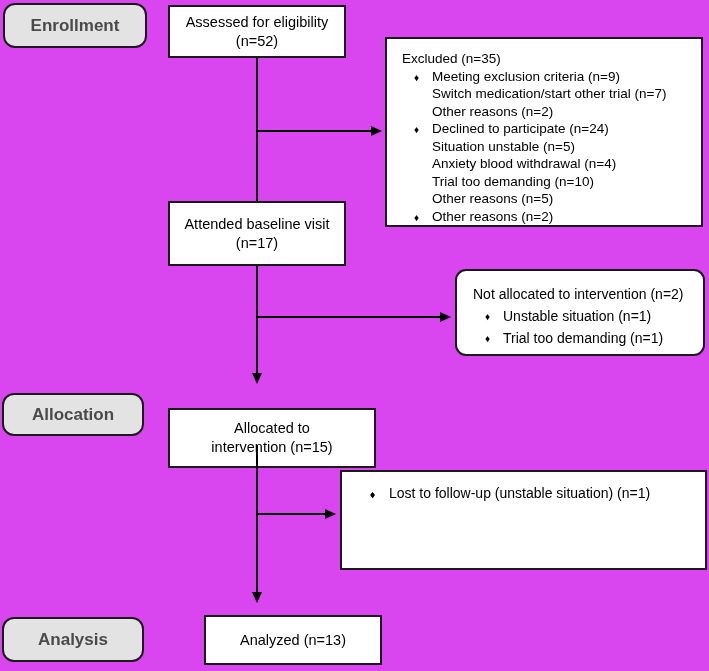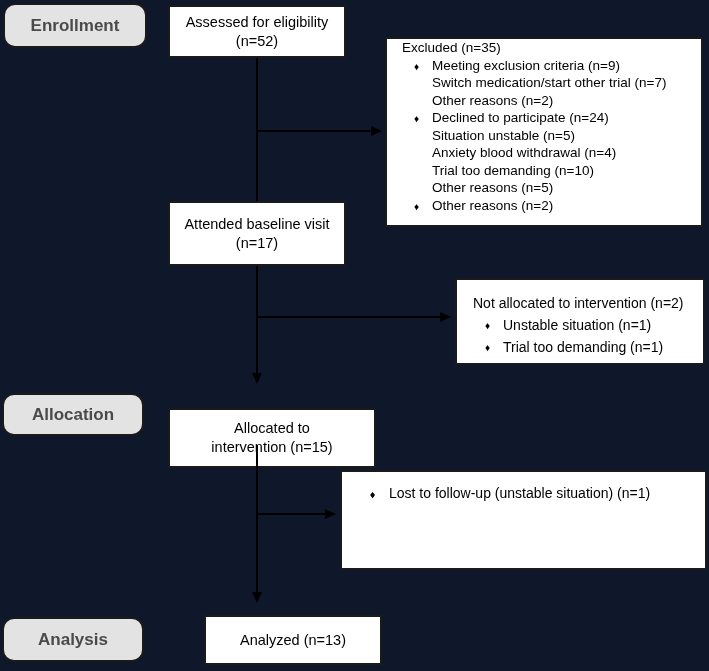--- a/index.html
+++ b/index.html
@@ -4,21 +4,21 @@
 <style>
   html, body {
     margin: 0;
     padding: 0;
     background: #ffffff;
   }
   .canvas {
     position: relative;
     width: 709px;
     height: 671px;
-    background: #0f172a;
+    background: #d946ef;
     font-family: "Liberation Sans", sans-serif;
     color: #000000;
     overflow: hidden;
   }
 
   
   .stage-label {
     position: absolute;
     box-sizing: border-box;
     background: var(--label-bg, #e3e3e3);
@@ -52,26 +52,27 @@
     line-height: 19px;
   }
   #box-assessed     { left: 168px; top: 5px;   width: 178px; height: 53px; }
   #box-attended     { left: 168px; top: 201px; width: 178px; height: 65px; }
   #box-allocated    { left: 168px; top: 408px; width: 208px; height: 60px; }
   #box-analyzed     { left: 168px; top: 615px; width: 178px; height: 50px; margin-left: 36px; }
 
   #box-excluded {
     left: 385px; top: 37px; width: 318px; height: 190px;
     font-size: 13.5px; line-height: 17.5px;
-    padding: 0 6px 0 15px;
+    padding: 11px 6px 0 15px;
   }
   #box-notallocated {
-    left: 455px; top: 278px; width: 250px; height: 87px;
+    left: 455px; top: 269px; width: 250px; height: 87px;
     font-size: 14px; line-height: 22px;
     padding: 12px 6px 0 16px;
+    border-radius: 11px;
   }
   #box-discontinued {
     left: 340px; top: 470px; width: 367px; height: 100px;
     font-size: 14px; line-height: 21px;
     padding: 11px 12px 0 15px;
   }
 
   .li { position: relative; padding-left: 30px; }
   .li.title { padding-left: 0; }
   .li .bullet {

